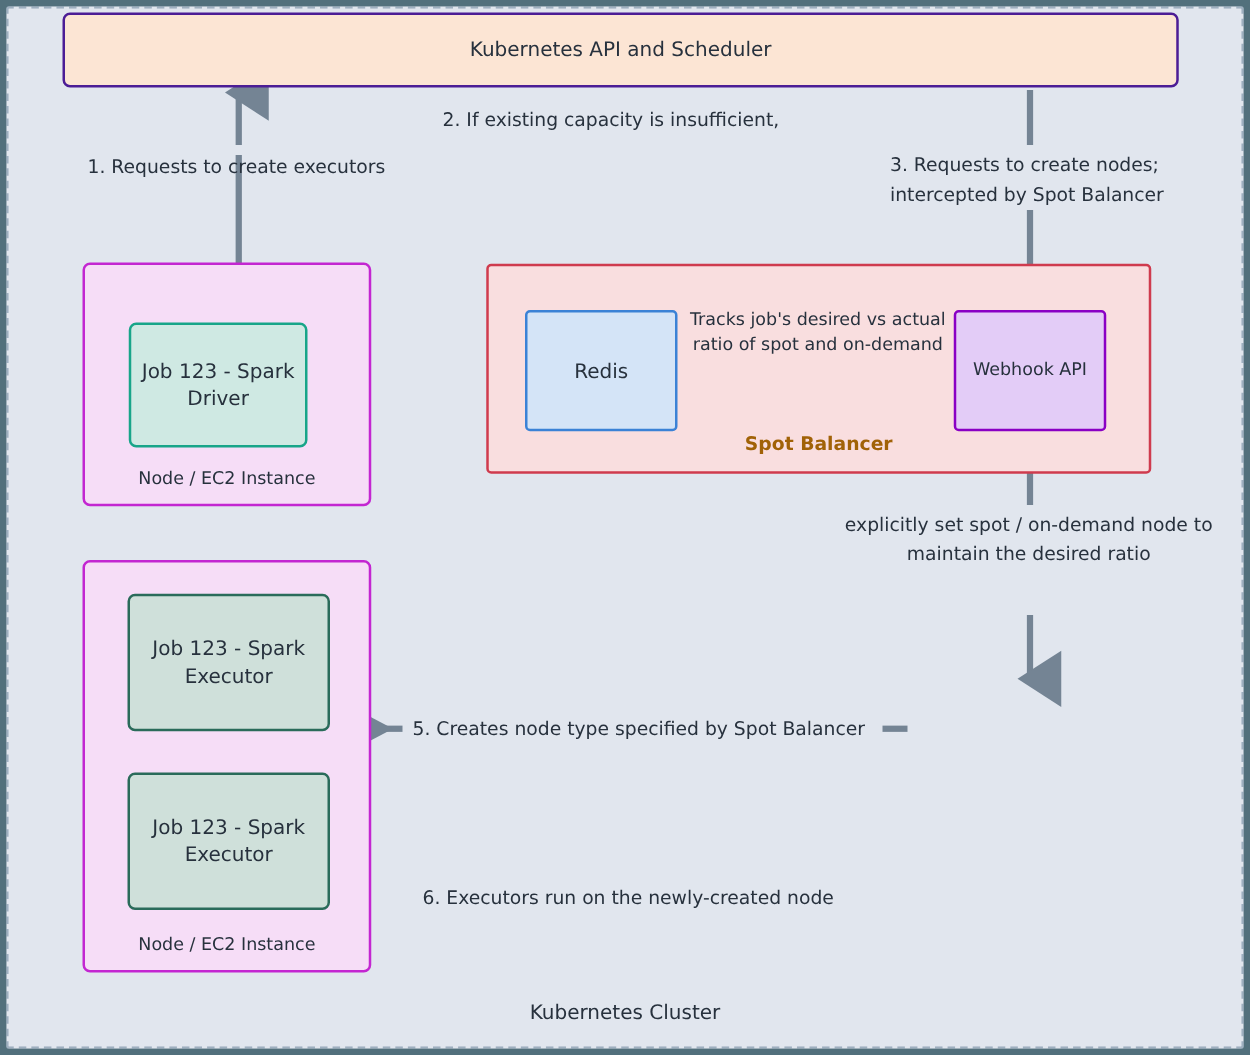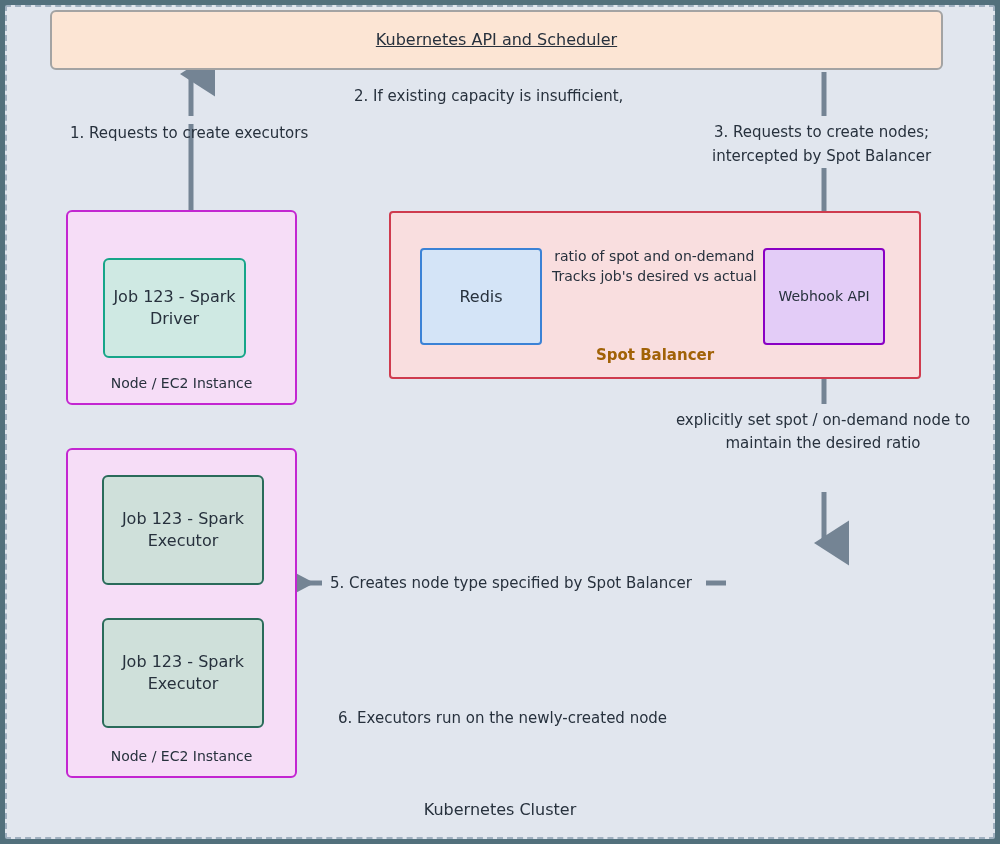--- a/index.html
+++ b/index.html
@@ -40,22 +40,21 @@
     justify-content: center;
     text-align: center;
     font-size: 16px;
     color: #27313d;
     line-height: 1.35;
   }
   .k8s-api {
     left: 50px; top: 10px;
     width: 893px; height: 60px;
     background: #fce5d4;
-    border: 2px solid #a3a3a3;
-    text-decoration: underline;
+    border: 2px solid #4c1d95;
   }
   .node-driver {
     left: 66px; top: 210px;
     width: 231px; height: 195px;
     background: #f6ddf7;
     border: 2px solid #c326d1;
     align-items: flex-start;
     justify-content: center;
   }
   .node-executors {
@@ -131,21 +130,20 @@
     background: #fce5d4;
     border: 2px solid #e07b2a;
   }
   
   .label {
     position: absolute;
     font-size: 15px;
     color: #27313d;
     line-height: 1.5;
     white-space: nowrap;
-    text-align: center;
   }
   .lbl-1 { left: 70px;  top: 122px; }
   .lbl-2 { left: 354px; top: 84px; line-height: 1.6; }
   .lbl-3 { left: 712px; top: 120px; line-height: 1.6; }
   .lbl-4 { left: 670px; top: 409px; text-align: center; width: 306px; line-height: 1.55; }
   .lbl-5 { left: 330px; top: 572px; }
   .lbl-6 { left: 338px; top: 707px; }
   .lbl-track {
     left: 552px; top: 246px;
     text-align: center;
@@ -243,19 +241,19 @@
 
   <div class="label lbl-4">
     <div>explicitly set spot / on-demand node to</div>
     <div>maintain the desired ratio</div>
   </div>
 
   <div class="label lbl-5">5.  Creates node type specified by Spot Balancer</div>
   <div class="label lbl-6">6.  Executors run on the newly-created node</div>
 
   <div class="label lbl-track">
+    <div>Tracks job's desired vs actual</div>
     <div>ratio of spot and on-demand</div>
-    <div>Tracks job's desired vs actual</div>
   </div>
 
   <div class="cluster-label">Kubernetes Cluster</div>
 
 </div>
 
 </body></html>

